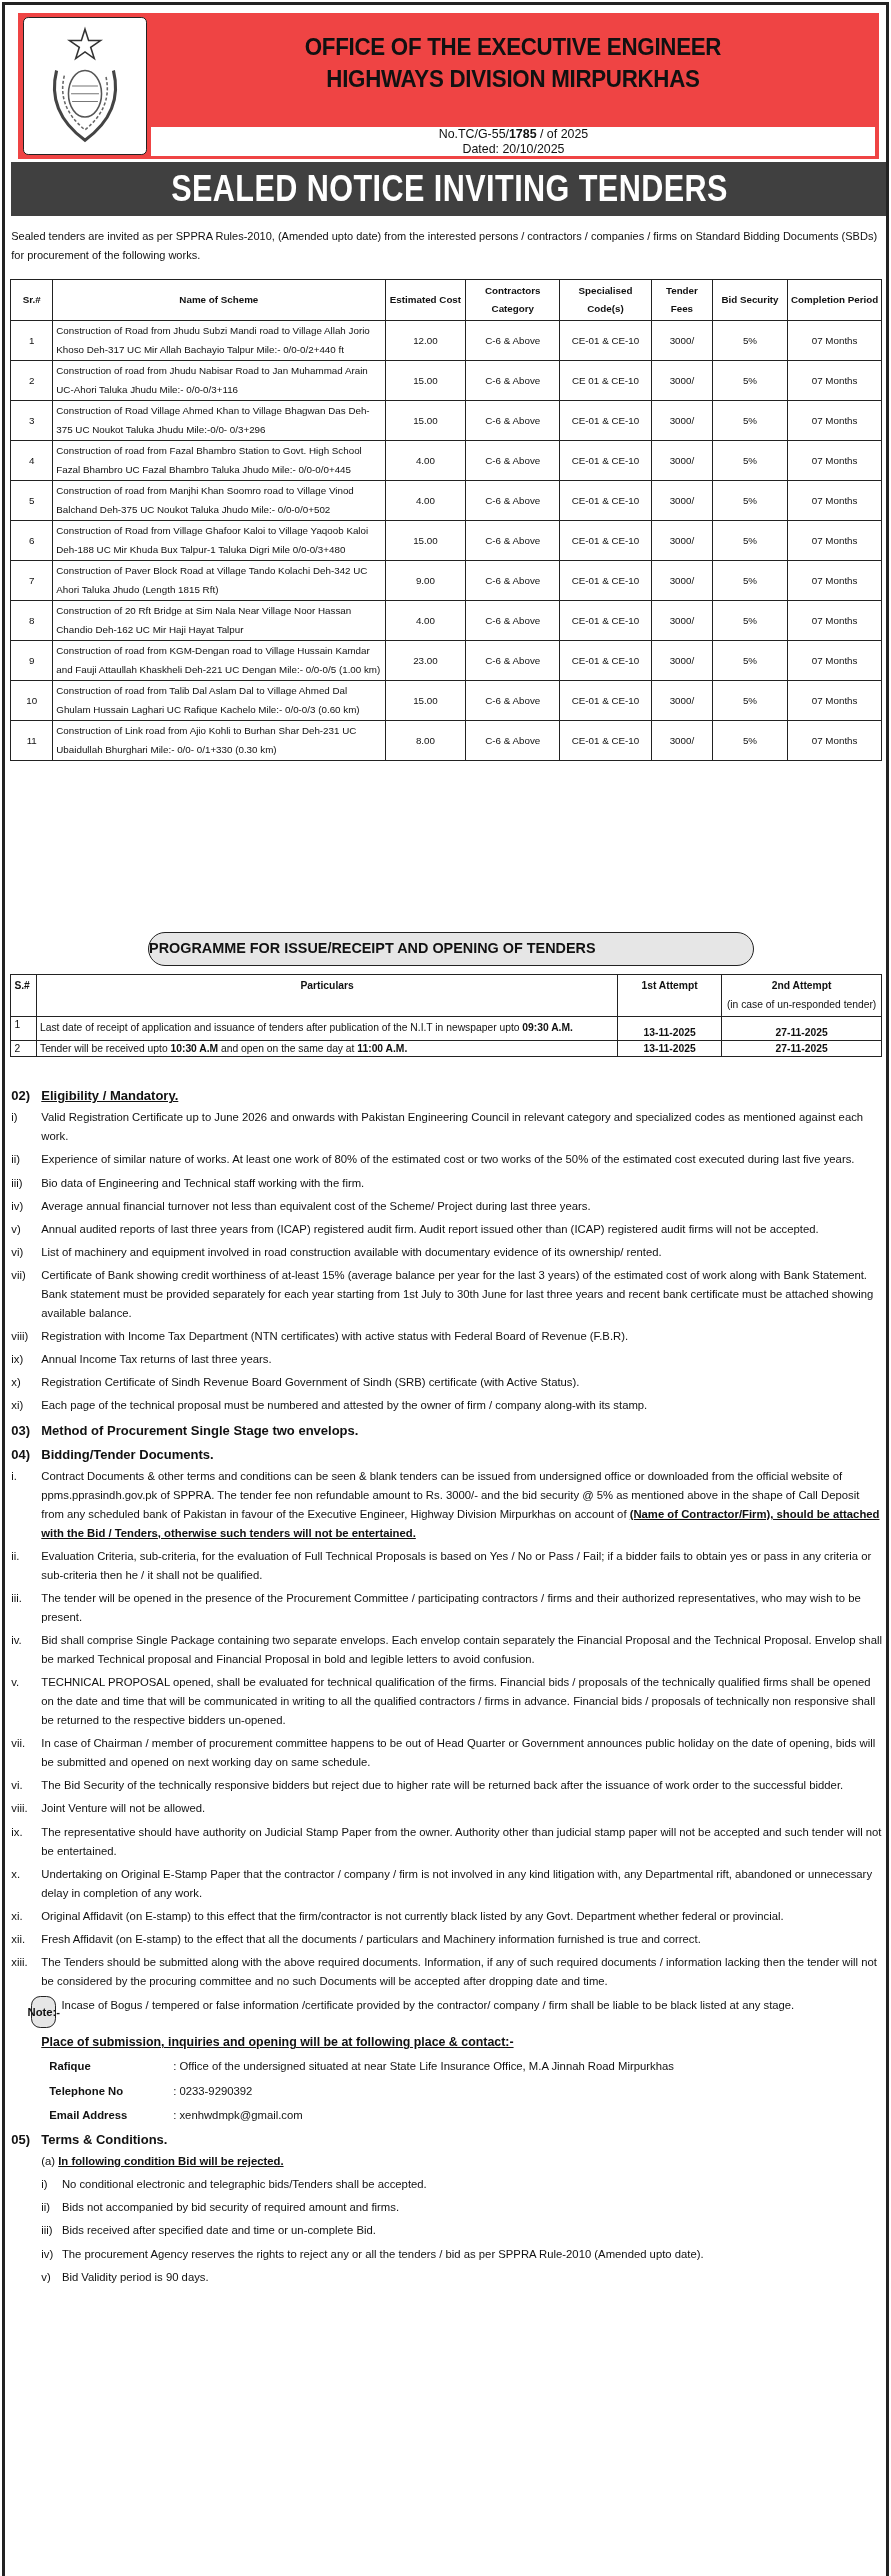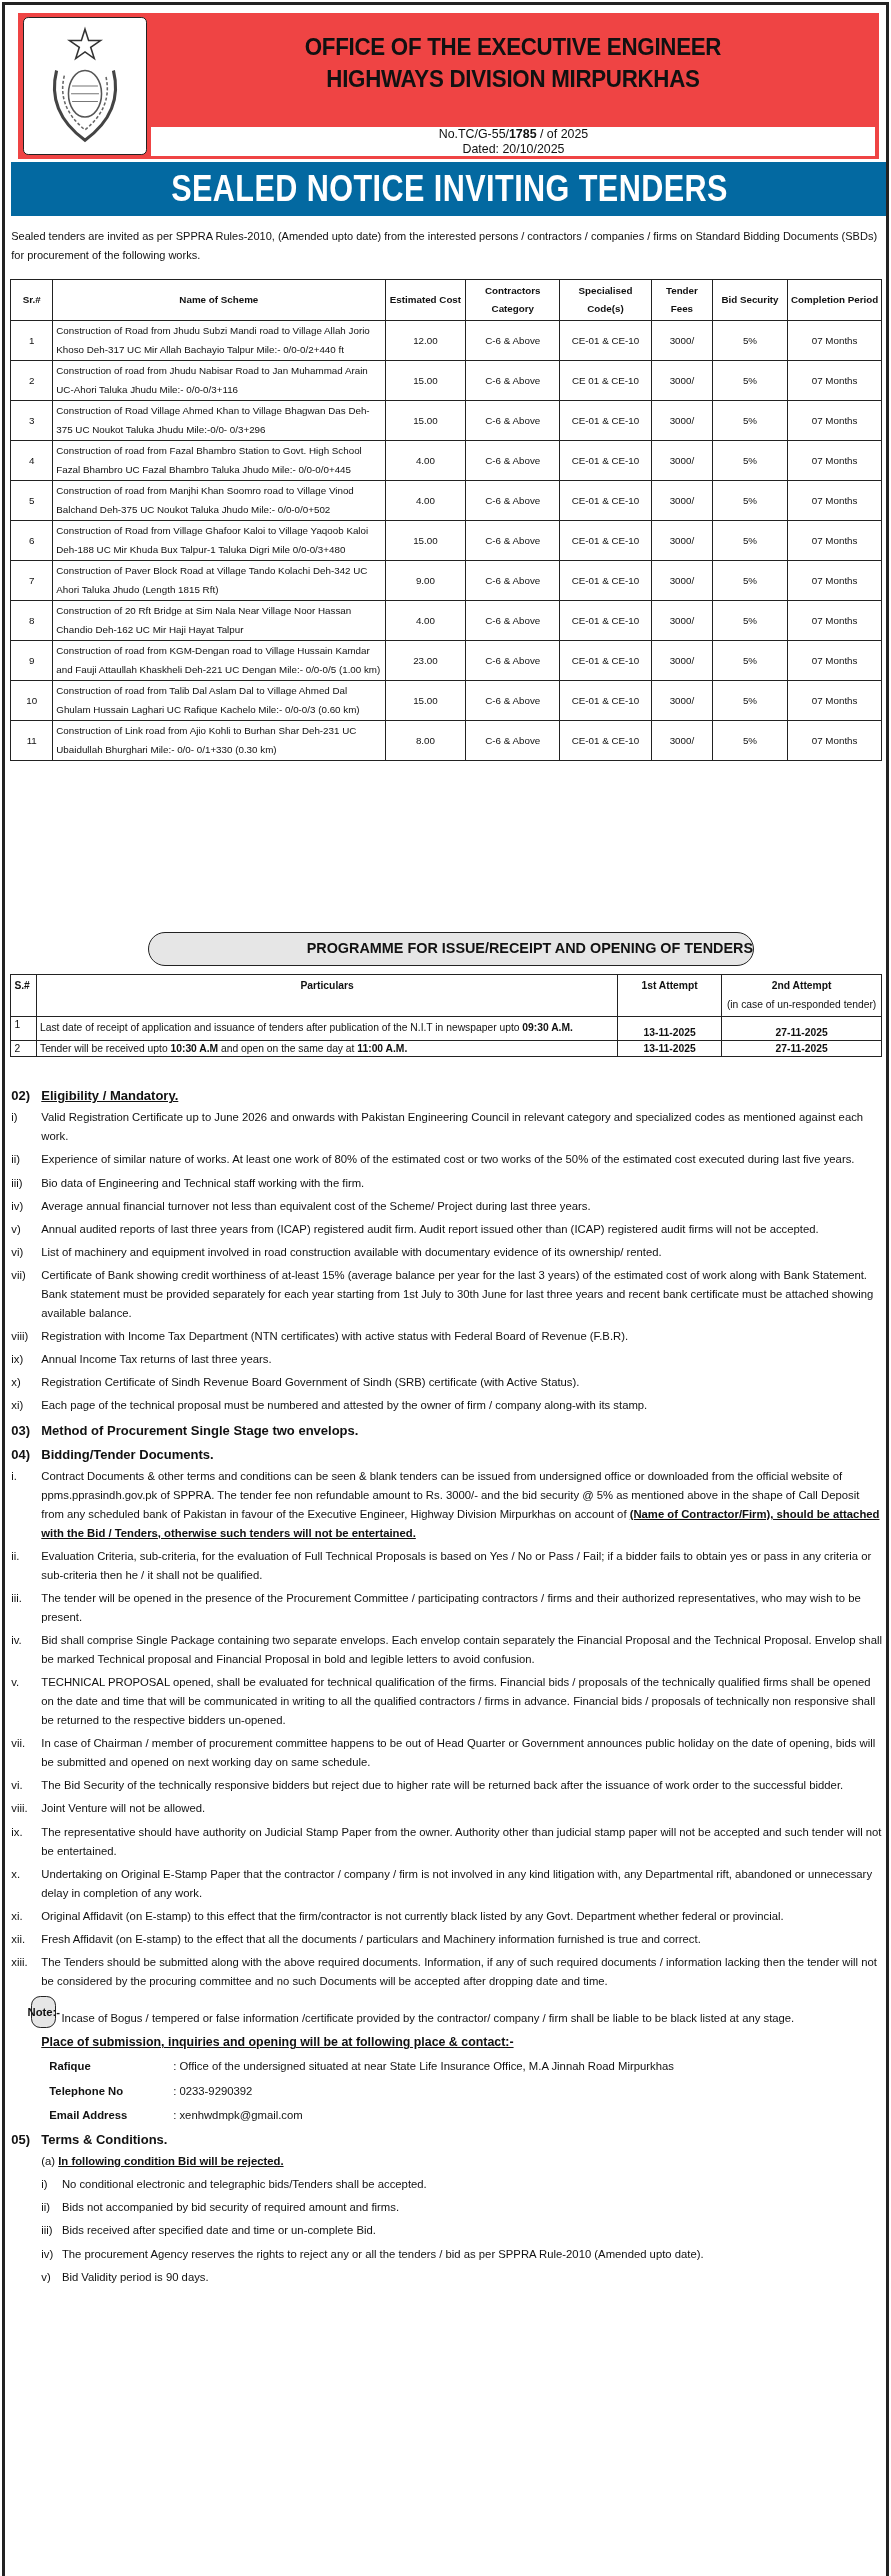--- a/index.html
+++ b/index.html
@@ -2,42 +2,42 @@
 <html style="font-size:8.2px"><head>
 <meta charset="utf-8">
 <style>
   * { box-sizing: border-box; margin: 0; padding: 0; }
   body { width: 891px; height: 2739px; background: #ffffff; font-family: "Liberation Sans", sans-serif; color: #111; }
   .page { position: absolute; left: 2.1px; top: 2.1px; width: 887px; height: 2734px; border: 3.1px solid #222; background: #fff; overflow: hidden; }
   .header { position: absolute; left: 13.4px; top: 8.2px; width: 861px; height: 146px; background: #ef4444; }
   .logo-box { position: absolute; left: 4.1px; top: 4.1px; width: 124px; height: 138px; background: #fff; border: 1px solid #222; border-radius: 5.2px; display: flex; align-items: center; justify-content: center; }
   .title { position: absolute; left: 129px; top: 17.5px; width: 732px; text-align: center; font-family: "Liberation Sans", sans-serif; font-weight: bold; font-size: 24px; line-height: 32px; letter-spacing: -0.3px; transform: scaleX(0.93); }
   .refbar { position: absolute; left: 133px; top: 114px; width: 724px; height: 29px; background: #fff; display: flex; justify-content: space-between; align-items: center; padding: 0 4.1px; font-size: 12.4px; flex-direction: column; }
-  .banner { position: absolute; left: 6.2px; top: 157px; width: 876px; height: 54px; background: #0369a1; color: #fff; text-align: center; font-weight: bold; font-size: 36px; line-height: 54px; letter-spacing: 0.5px; transform-origin: center; }
+  .banner { position: absolute; left: 6.2px; top: 157px; width: 876px; height: 54px; background: #404040; color: #fff; text-align: center; font-weight: bold; font-size: 36px; line-height: 54px; letter-spacing: 0.5px; transform-origin: center; }
   .banner span { display: inline-block; transform: scaleX(0.85); }
   .intro { position: absolute; left: 6.2px; top: 222px; width: 871px; font-size: 11px; line-height: 18.5px; }
   table { border-collapse: collapse; }
   .tenders { position: absolute; left: 5.2px; top: 274px; width: 872px; font-size: 9.8px; }
   .tenders th, .tenders td { border: 0.8px solid #222; padding: 1px 3.1px; vertical-align: middle; text-align: center; }
   .tenders th { font-weight: bold; line-height: 18.5px; height: 41px; }
   .tenders td.name { text-align: left; line-height: 18.5px; }
   .tenders tr { border-bottom: 1.5px solid #333; }
-  .prog-pill { position: absolute; left: 143px; top: 927px; width: 606px; height: 34px; border: 1.5px solid #222; border-radius: 17.5px; background: #e6e6e6; text-align: right; font-weight: bold; font-size: 14.4px; line-height: 31px; }
+  .prog-pill { position: absolute; left: 143px; top: 927px; width: 606px; height: 34px; border: 1.5px solid #222; border-radius: 17.5px; background: #e6e6e6; text-align: left; font-weight: bold; font-size: 14.4px; line-height: 31px; }
   .prog { position: absolute; left: 5.2px; top: 969px; width: 872px; font-size: 10.3px; }
   .prog th, .prog td { border: 0.8px solid #222; padding: 2.1px 3.1px; vertical-align: top; }
   .prog th { font-weight: bold; text-align: center; line-height: 18.5px; }
   .prog td.c { text-align: center; font-weight: bold; vertical-align: bottom; }
   .body { position: absolute; left: 6.2px; top: 1056px; width: 871px; font-size: 11.3px; line-height: 19px; margin-top: 20px; }
   .sec-h { display: flex; font-weight: bold; font-size: 13px; margin: 5.2px 0 3.1px; }
   .sec-h .num { width: 30px; flex: none; }
   .sec-h .u { text-decoration: underline; }
   .item { display: flex; margin-bottom: 4.1px; }
   .item .lbl { width: 30px; flex: none; }
   .bu { font-weight: bold; text-decoration: underline; }
-  .note { display: flex; align-items: flex-end; margin: 5.2px 0; padding-left: 20px; }
+  .note { display: flex; align-items: flex-start; margin: 5.2px 0; padding-left: 20px; }
   .note-pill { width: 25px; flex: none; }
   .note-pill div { width: 25px; height: 32px; border: 1px solid #222; border-radius: 9.3px; background: #e6e6e6; font-weight: bold; font-size: 11.3px; display: flex; align-items: center; justify-content: center; }
   .note-text { margin-left: 5.2px; }
   .place-h { font-weight: bold; font-size: 12.4px; text-decoration: underline; margin: 5.2px 0 5.2px 30px; }
   .contact { display: flex; margin-left: 38px; margin-bottom: 5.2px; }
   .contact .k { width: 37px; font-weight: bold; flex: none; }
   .contact .s { width: 6.2px; flex: none; }
   .sub-h { margin-left: 30px; margin-bottom: 4.1px; }
   .sub-item { display: flex; margin-left: 30px; margin-bottom: 4.1px; }
   .sub-item .lbl { width: 20.6px; flex: none; }

